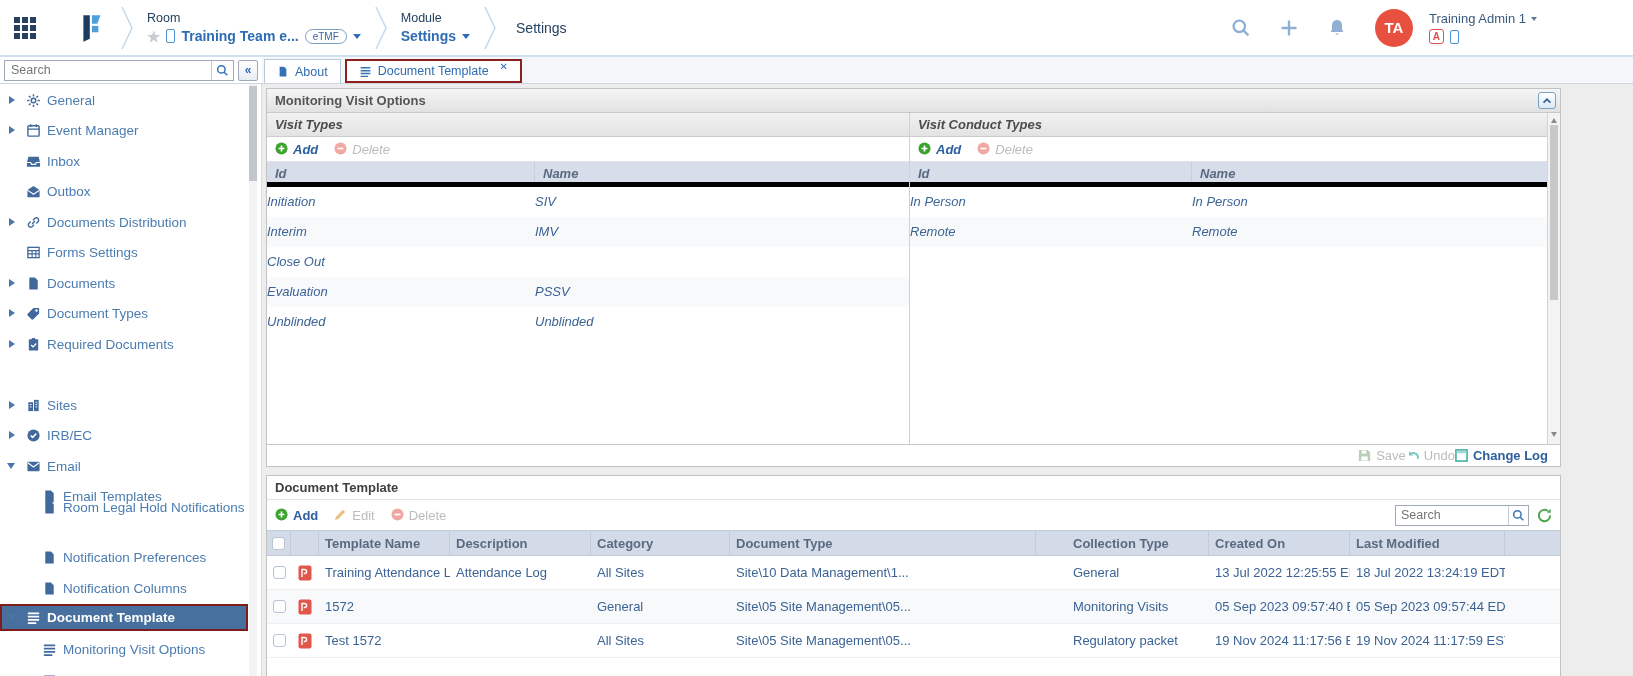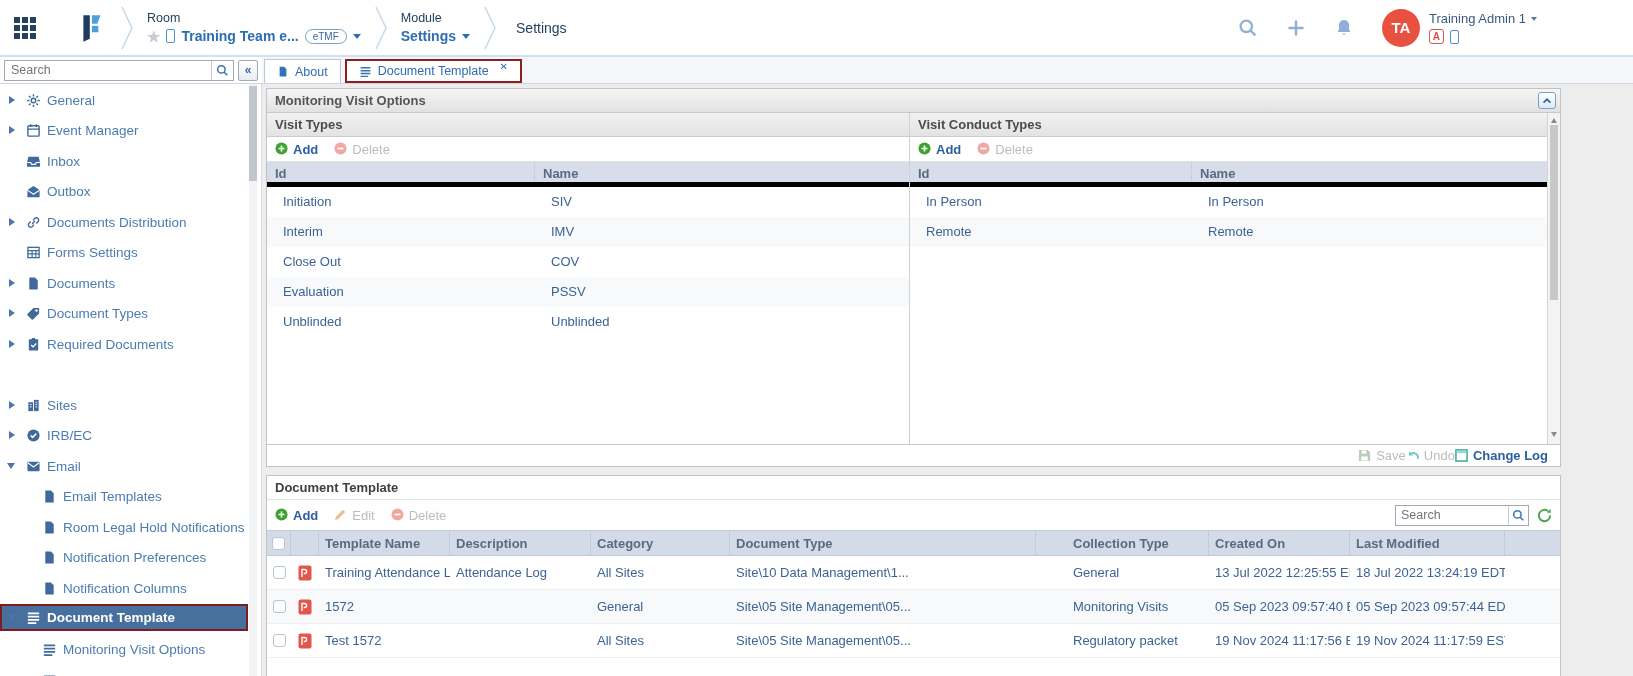--- a/index.html
+++ b/index.html
@@ -20,21 +20,21 @@
   .pill { font-size:10px; font-weight:400; color:#3566a0; border:1px solid #7aa0c4; border-radius:9px; padding:1px 7px; background:#fff; }
   .caret-dn { width:0; height:0; border:4px solid transparent; border-top:5px solid #2e6cb3; margin-top:5px; }
   .crumb-single { font-size:14px; color:#24415f; padding:0 14px; }
   #hdr-right { margin-left:auto; display:flex; align-items:center; gap:28px; padding-right:96px; }
   .avatar { width:38px; height:38px; border-radius:50%; background:#e8503f; color:#fff; font-weight:700; font-size:15px; display:flex; align-items:center; justify-content:center; }
   .user-block { display:flex; flex-direction:column; gap:3px; }
   .user-name-row { display:flex; align-items:center; gap:5px; color:#3a5b7d; font-size:13px; }
   .caret-sm { width:0; height:0; border:3.5px solid transparent; border-top:4.5px solid #5a7a9a; margin-top:4px; }
   .user-badges { display:flex; gap:6px; align-items:center; }
   .badge-a { width:15px; height:15px; border:1px solid #d9534f; border-radius:3px; color:#d9534f; font-size:10px; font-weight:700; display:flex; align-items:center; justify-content:center; }
-  .user-group { display:flex; align-items:center; gap:9px; }
+  .user-group { display:flex; align-items:center; gap:16px; }
 
   
   #subhdr { position:absolute; top:57px; left:0; right:0; height:27px; display:flex; }
   #side-search { width:262px; background:#fff; border-bottom:1px solid #cfd6e0; display:flex; align-items:center; padding:0 4px; gap:4px; }
   .search-box { flex:1; height:21px; border:1px solid #9fa9b8; background:#fff; display:flex; align-items:center; }
   .search-box input { flex:1; min-width:0; border:0; outline:0; padding:0 6px; font-size:12.5px; color:#444; font-family:inherit; background:transparent; }
   .search-box .magbtn { width:22px; align-self:stretch; border-left:1px solid #c6cdd8; display:flex; align-items:center; justify-content:center; }
   .btn-collapse { width:20px; height:21px; border:1px solid #9fa9b8; border-radius:2px; background:linear-gradient(#ffffff,#e8edf3); color:#2e6cb3; font-weight:700; font-size:12px; display:flex; align-items:center; justify-content:center; }
   #tabbar { flex:1; background:#f4f6f9; border-bottom:1px solid #cfd6e0; display:flex; align-items:stretch; gap:4px; padding:2px 16px 0 2px; }
   .tab { display:flex; align-items:center; gap:6px; padding:0 12px; background:#fff; border:1px solid #b9c8da; border-bottom:none; color:#2e6cb3; font-size:12.5px; }
@@ -57,37 +57,37 @@
   .si.selected .lbl { left:45px; }
   .si.selected .arr-d { border-top-color:#4a76ab; left:7px; }
 
   
   #content { position:absolute; left:262px; top:84px; right:0; bottom:0; background:#ededee; overflow:hidden; }
   .panel { position:absolute; background:#fff; border:1px solid #c2c2c2; }
   #p1 { left:4px; top:4px; width:1295px; height:379px; }
   .p1-title { height:24px; background:linear-gradient(#f5f5f5,#e2e2e2); border-bottom:1px solid #c8c8c8; color:#555; font-weight:700; display:flex; align-items:center; padding-left:8px; position:relative; }
   .collapse-btn { position:absolute; right:4px; top:3px; width:18px; height:17px; border:1px solid #7aa0c4; border-radius:3px; background:linear-gradient(#ffffff,#dce8f4); display:flex; align-items:center; justify-content:center; }
   .p1-body { position:absolute; top:24px; bottom:22px; left:0; right:0; display:flex; }
-  .sub { display:flex; flex-direction:column; overflow:hidden; }
+  .sub { display:flex; flex-direction:column; overflow:hidden;font-style:italic; }
   #sub-vt { width:643px; border-right:1px solid #cdd2d9; }
   #sub-vct { flex:1; }
   .sub-title { height:24px; line-height:24px; padding-left:8px; background:linear-gradient(#f1f1f1,#e3e3e3); border-bottom:1px solid #ccc; color:#4c4c4c; font-weight:700; }
   .sub-tb { height:25px; display:flex; align-items:center; gap:16px; padding-left:8px; border-bottom:1px solid #e0e0e0; }
   .tbtn { display:flex; align-items:flex-start; gap:5px; font-size:13px; }
   .lbl-on { color:#2d5f9e; font-weight:700; }
   .lbl-link { color:#2d5f9e; font-weight:600; }
   .lbl-off { color:#bcbcbc; }
   .ghead { height:25px; display:flex; background:#d7deea; border-bottom:5px solid #000000; font-weight:700; color:#5a6a80; }
   .ghead > div { line-height:24px; padding-left:8px; border-right:1px solid #c8d0dd; }
   .c-id { width:268px; } .c-nm { flex:1; border-right:none !important; }
   .c-id2 { width:282px; }
   .grows { flex:1; background:#fff; }
   .grow { height:30px; display:flex; color:#3c6395; }
   .grow.alt { background:#f7f9fb; }
-  .grow > div { line-height:30px; padding-left:16px; overflow:hidden; white-space:nowrap; }
+  .grow > div { line-height:30px; padding-left:0; overflow:hidden; white-space:nowrap; }
   .vscroll { width:13px; border-left:1px solid #d4d4d4; background:#f3f3f3; position:relative; }
   .vthumb { position:absolute; top:12px; left:2px; width:8px; height:175px; background:#c8c8c8; }
   .tri-up { position:absolute; top:4px; left:3px; width:0; height:0; border:3.5px solid transparent; border-bottom:5px solid #8a8a8a; margin-top:-2px; }
   .tri-dn { position:absolute; bottom:4px; left:3px; width:0; height:0; border:3.5px solid transparent; border-top:5px solid #8a8a8a; }
   .p1-footer { position:absolute; left:0; right:0; bottom:0; height:22px; border-top:1px solid #c6c6c6; background:#fff; display:flex; align-items:center; justify-content:flex-end; padding-right:12px; }
   .ftbtn { display:flex; align-items:center; gap:5px; }
 
   #p2 { left:4px; top:391px; width:1295px; height:290px; }
   .p2-title { height:24px; line-height:24px; padding-left:8px; font-weight:700; color:#3f3f3f; border-bottom:1px solid #e3e3e3; }
   .p2-tb { height:30px; display:flex; align-items:center; gap:16px; padding:0 8px; }
@@ -434,21 +434,21 @@
     <span class="lbl">Email</span>
   </div>
   <div class="si child" style="top:397px">
     <span class="ic">
         <svg width="15" height="15" viewBox="0 0 16 16">
           <use href="#i-page"></use>
         </svg>
       </span>
     <span class="lbl">Email Templates</span>
   </div>
-  <div class="si child" style="top:428px">
+  <div class="si child" style="top:408px">
     <span class="ic">
         <svg width="15" height="15" viewBox="0 0 16 16">
           <use href="#i-page"></use>
         </svg>
       </span>
     <span class="lbl">Room Legal Hold Notifications</span>
   </div>
   <div class="si child" style="top:458px">
     <span class="ic">
         <svg width="15" height="15" viewBox="0 0 16 16">
@@ -531,21 +531,20 @@
           <div class="grow">
               <div class="c-id">Initiation</div>
               <div class="c-nm">SIV</div>
             </div>
           <div class="grow alt">
               <div class="c-id">Interim</div>
               <div class="c-nm">IMV</div>
             </div>
           <div class="grow">
               <div class="c-id">Close Out</div>
-              <div class="c-nm">COV</div>
             </div>
           <div class="grow alt">
               <div class="c-id">Evaluation</div>
               <div class="c-nm">PSSV</div>
             </div>
           <div class="grow">
               <div class="c-id">Unblinded</div>
               <div class="c-nm">Unblinded</div>
             </div>
         </div>

